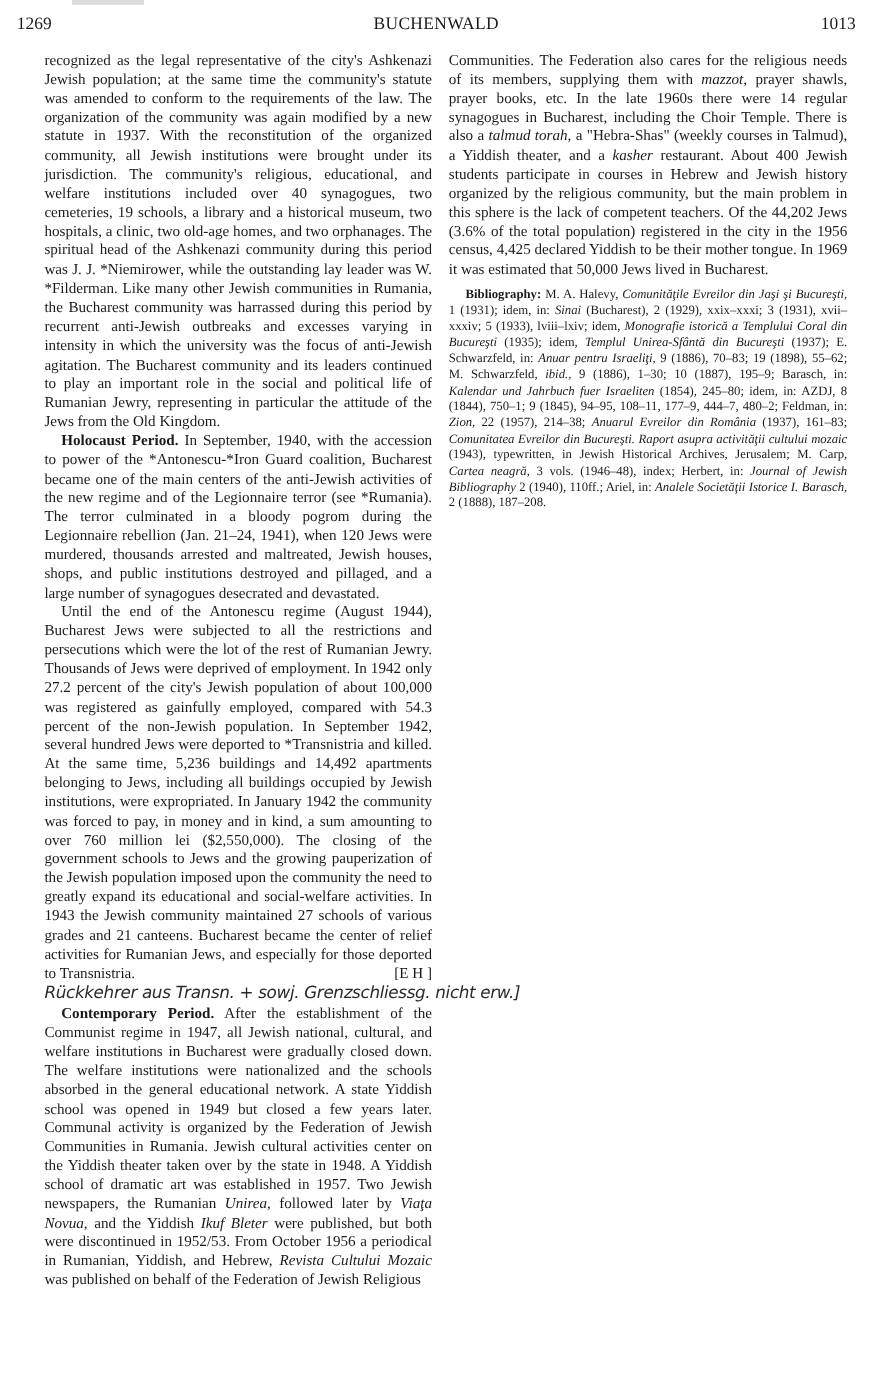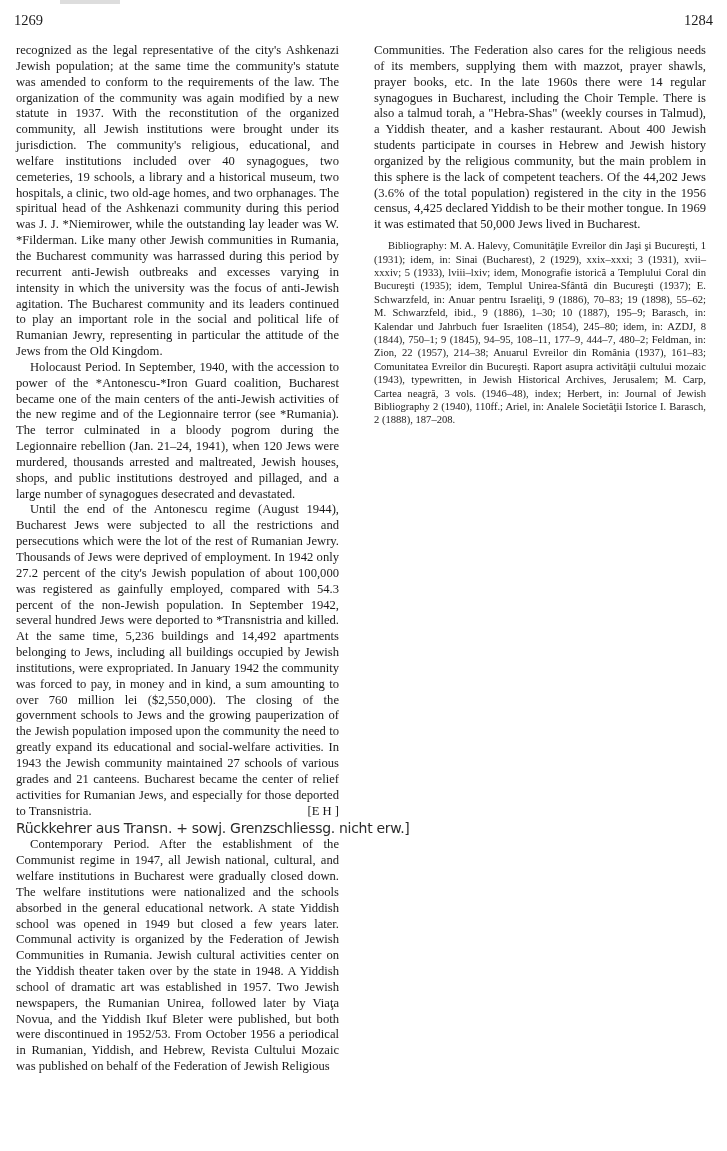--- a/index.html
+++ b/index.html
@@ -18,47 +18,48 @@
   }
   .page-left { position: absolute; left: 0; top: 0; }
   .page-right { position: absolute; right: 0; top: 0; }
   .running-title { position: absolute; left: 0; right: 0; text-align: center; top: 0; letter-spacing: 0.3px; }
 
   .col {
     position: absolute; top: 43px;
     font-size: 12.6px; line-height: 15.85px;
     text-align: justify;
   }
-  .col-left { left: 16px; width: 323px; }
+  .col-left { left: 37px; width: 323px; }
   .col-right { left: 374px; width: 332px; }
   .col p { margin: 0; }
   .indent { text-indent: 14px; }
-  .bold { font-weight: normal; }
-  .ital { }
+  .bold { font-weight: bold; }
+  .ital { font-style: italic; }
 
   .handwritten {
     font-family: "DejaVu Sans", sans-serif;
-    font-size: 14px; line-height: 18px;
+    font-style: italic; font-size: 14px; line-height: 18px;
     color: #2a2a2a; letter-spacing: -0.3px;
     margin: 0 -14px 0 -20px; white-space: nowrap; text-align: left;
   }
   .bib {
     font-size: 10.6px; line-height: 13.4px; text-indent: 14px; margin-top: 6px !important;
   }
   .bib-sig { text-align: right; font-size: 10.6px; margin-top: -2px !important; }
   .sig-inline { float: right; margin-left: 10px; }
 </style>
 </head>
 <body>
 
 <div class="scan-smudge"></div>
 
 <div class="header">
   <span class="page-left">1269</span>
-  <span class="page-right">1284</span>
+  <span class="running-title">BUCHENWALD</span>
+  <span class="page-right">1013</span>
 </div>
 
 <div class="col col-left">
   <p>recognized as the legal representative of the city's Ashkenazi Jewish population; at the same time the community's statute was amended to conform to the requirements of the law. The organization of the community was again modified by a new statute in 1937. With the reconstitution of the organized community, all Jewish institutions were brought under its jurisdiction. The community's religious, educational, and welfare institutions included over 40 synagogues, two cemeteries, 19 schools, a library and a historical museum, two hospitals, a clinic, two old-age homes, and two orphanages. The spiritual head of the Ashkenazi community during this period was J. J. *Niemirower, while the outstanding lay leader was W. *Filderman. Like many other Jewish communities in Rumania, the Bucharest community was harrassed during this period by recurrent anti-Jewish outbreaks and excesses varying in intensity in which the university was the focus of anti-Jewish agitation. The Bucharest community and its leaders continued to play an important role in the social and political life of Rumanian Jewry, representing in particular the attitude of the Jews from the Old Kingdom.</p>
   <p class="indent"><span class="bold">Holocaust Period.</span><span> In September, 1940, with the accession to power of the *Antonescu-*Iron Guard coalition, Bucharest became one of the main centers of the anti-Jewish activities of the new regime and of the Legionnaire terror (see *Rumania). The terror culminated in a bloody pogrom during the Legionnaire rebellion (Jan. 21–24, 1941), when 120 Jews were murdered, thousands arrested and maltreated, Jewish houses, shops, and public institutions destroyed and pillaged, and a large number of synagogues desecrated and devastated.</span></p>
   <p class="indent"><span>Until the end of the Antonescu regime (August 1944), Bucharest Jews were subjected to all the restrictions and persecutions which were the lot of the rest of Rumanian Jewry. Thousands of Jews were deprived of employment. In 1942 only 27.2 percent of the city's Jewish population of about 100,000 was registered as gainfully employed, compared with 54.3 percent of the non-Jewish population. In September 1942, several hundred Jews were deported to *Transnistria and killed. At the same time, 5,236 buildings and 14,492 apartments belonging to Jews, including all buildings occupied by Jewish institutions, were expropriated. In January 1942 the community was forced to pay, in money and in kind, a sum amounting to over 760 million lei ($2,550,000). The closing of the government schools to Jews and the growing pauperization of the Jewish population imposed upon the community the need to greatly expand its educational and social-welfare activities. In 1943 the Jewish community maintained 27 schools of various grades and 21 canteens. Bucharest became the center of relief activities for Rumanian Jews, and especially for those deported to Transnistria.</span> <span class="sig-inline">[E H ]</span></p>
   <p class="handwritten">Rückkehrer aus Transn. + sowj. Grenzschliessg. nicht erw.]</p>
   <p class="indent"><span class="bold">Contemporary Period.</span><span> After the establishment of the Communist regime in 1947, all Jewish national, cultural, and welfare institutions in Bucharest were gradually closed down. The welfare institutions were nationalized and the schools absorbed in the general educational network. A state Yiddish school was opened in 1949 but closed a few years later. Communal activity is organized by the Federation of Jewish Communities in Rumania. Jewish cultural activities center on the Yiddish theater taken over by the state in 1948. A Yiddish school of dramatic art was established in 1957. Two Jewish newspapers, the Rumanian </span><span class="ital">Unirea,</span><span> followed later by </span><span class="ital">Viaţa Novua,</span><span> and the Yiddish </span><span class="ital">Ikuf Bleter</span><span> were published, but both were discontinued in 1952/53. From October 1956 a periodical in Rumanian, Yiddish, and Hebrew, </span><span class="ital">Revista Cultului Mozaic</span><span> was published on behalf of the Federation of Jewish Religious</span></p>
 </div>
 

